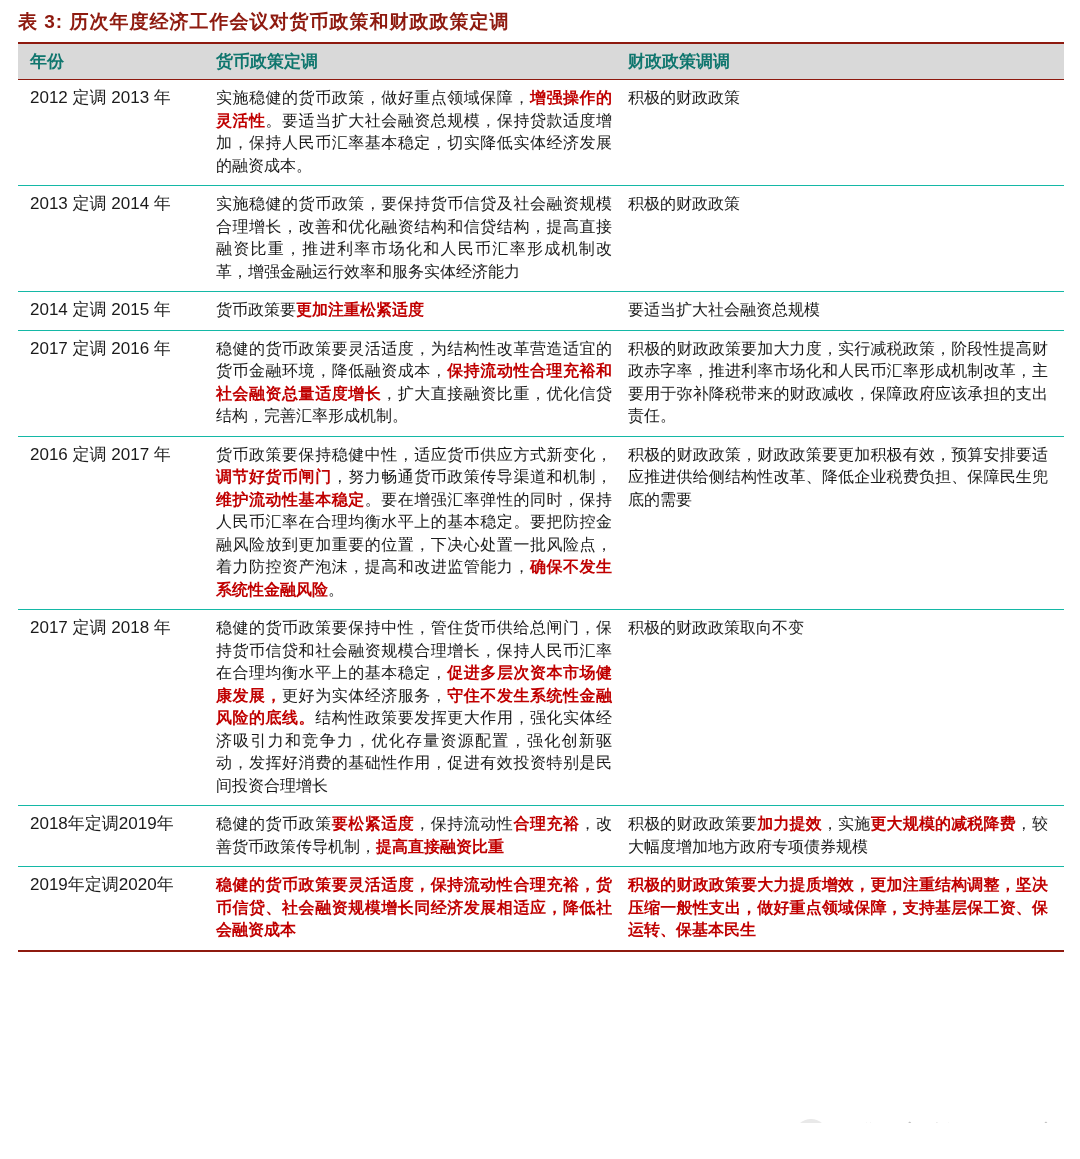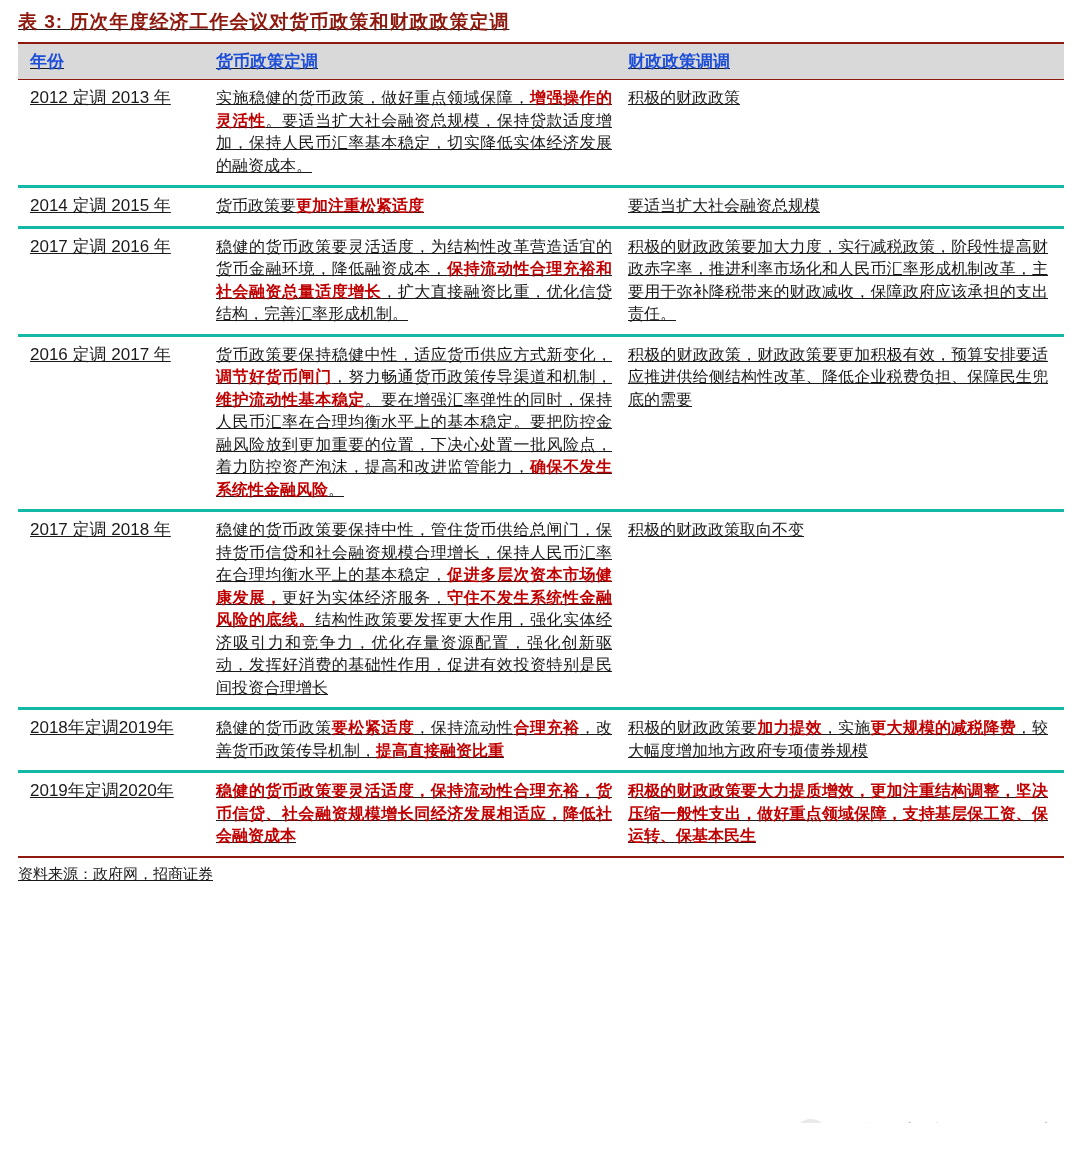--- a/index.html
+++ b/index.html
@@ -5,54 +5,53 @@
   * { box-sizing: border-box; }
   html, body { margin: 0; padding: 0; background: #ffffff; }
   .page {
     position: relative;
     width: 1080px;
     height: 1123px;
     background: #ffffff;
     overflow: hidden;
     font-family: "DejaVu Serif", "Liberation Serif", serif;
     color: #1a1a1a;
-    text-decoration: underline;
   }
   .title {
     font-family: "Liberation Sans", "DejaVu Sans", sans-serif;
     font-weight: bold;
     font-size: 19px;
     color: #8E1A0F;
     padding: 9px 20px 7px 18px;
     letter-spacing: 1px;
   }
   table.policy-table {
     border-collapse: collapse;
     table-layout: fixed;
     width: 1046px;
     margin: 0 16px 0 18px;
   }
   thead th {
     background: #D9D9D9;
     font-family: "Liberation Sans", "DejaVu Sans", sans-serif;
     font-size: 17px;
     font-weight: bold;
-    color: #1d4ed8;
+    color: #0f766e;
     text-align: left;
     padding: 6px 8px 6px 0;
     border-top: 2px solid #8E1A0F;
     border-bottom: 1px solid #8E1A0F;
   }
   thead th.first { padding-left: 12px; }
   tbody td {
     vertical-align: top;
     font-size: 16px;
     line-height: 22.5px;
     padding: 7px 16px 8px 0;
-    border-bottom: 3px solid #14b8a6;
+    border-bottom: 1px solid #14b8a6;
     text-align: justify;
   }
   tbody td.year-cell {
     font-family: "Liberation Sans", "DejaVu Sans", sans-serif;
     font-size: 17px;
     padding-left: 12px;
     white-space: nowrap;
     text-align: left;
   }
   tbody tr:last-child td { border-bottom: 2px solid #8E1A0F; }
@@ -101,20 +100,25 @@
         <th>财政政策调调</th>
       </tr>
     </thead>
     <tbody>
     <tr>
       <td class="year-cell">2012 定调 2013 年</td>
       <td><span>实施稳健的货币政策，做好重点领域保障，</span><span class="em">增强操作的灵活性</span><span>。要适当扩大社会融资总规模，保持贷款适度增加，保持人民币汇率基本稳定，切实降低实体经济发展的融资成本。</span></td>
       <td><span>积极的财政政策</span></td>
     </tr>
 
+    <tr>
+      <td class="year-cell">2013 定调 2014 年</td>
+      <td><span>实施稳健的货币政策，要保持货币信贷及社会融资规模合理增长，改善和优化融资结构和信贷结构，提高直接融资比重，推进利率市场化和人民币汇率形成机制改革，增强金融运行效率和服务实体经济能力</span></td>
+      <td><span>积极的财政政策</span></td>
+    </tr>
 
     <tr>
       <td class="year-cell">2014 定调 2015 年</td>
       <td><span>货币政策要</span><span class="em">更加注重松紧适度</span></td>
       <td><span>要适当扩大社会融资总规模</span></td>
     </tr>
 
     <tr>
       <td class="year-cell">2017 定调 2016 年</td>
       <td><span>稳健的货币政策要灵活适度，为结构性改革营造适宜的货币金融环境，降低融资成本，</span><span class="em">保持流动性合理充裕和社会融资总量适度增长</span><span>，扩大直接融资比重，优化信贷结构，完善汇率形成机制。</span></td>
@@ -140,21 +144,20 @@
     </tr>
 
     <tr>
       <td class="year-cell">2019年定调2020年</td>
       <td><span class="em">稳健的货币政策要灵活适度，保持流动性合理充裕，货币信贷、社会融资规模增长同经济发展相适应，降低社会融资成本</span></td>
       <td><span class="em">积极的财政政策要大力提质增效，更加注重结构调整，坚决压缩一般性支出，做好重点领域保障，支持基层保工资、保运转、保基本民生</span></td>
     </tr>
   </tbody>
   </table>
 
-  <div class="source">资料来源：政府网，招商证券</div>
 
   <div class="watermark">
     <span>
       <svg width="52" height="40" viewBox="0 0 52 40">
         <g fill="none" stroke="#c7c7c7" stroke-width="2">
           <ellipse cx="18" cy="16" rx="15" ry="13" fill="#e9e9e9" stroke="none"></ellipse>
           <ellipse cx="36" cy="24" rx="12" ry="11" fill="#f2f2f2" stroke="none"></ellipse>
         </g>
         <circle cx="13" cy="13" r="1.8" fill="#ffffff"></circle>
         <circle cx="22" cy="13" r="1.8" fill="#ffffff"></circle>

